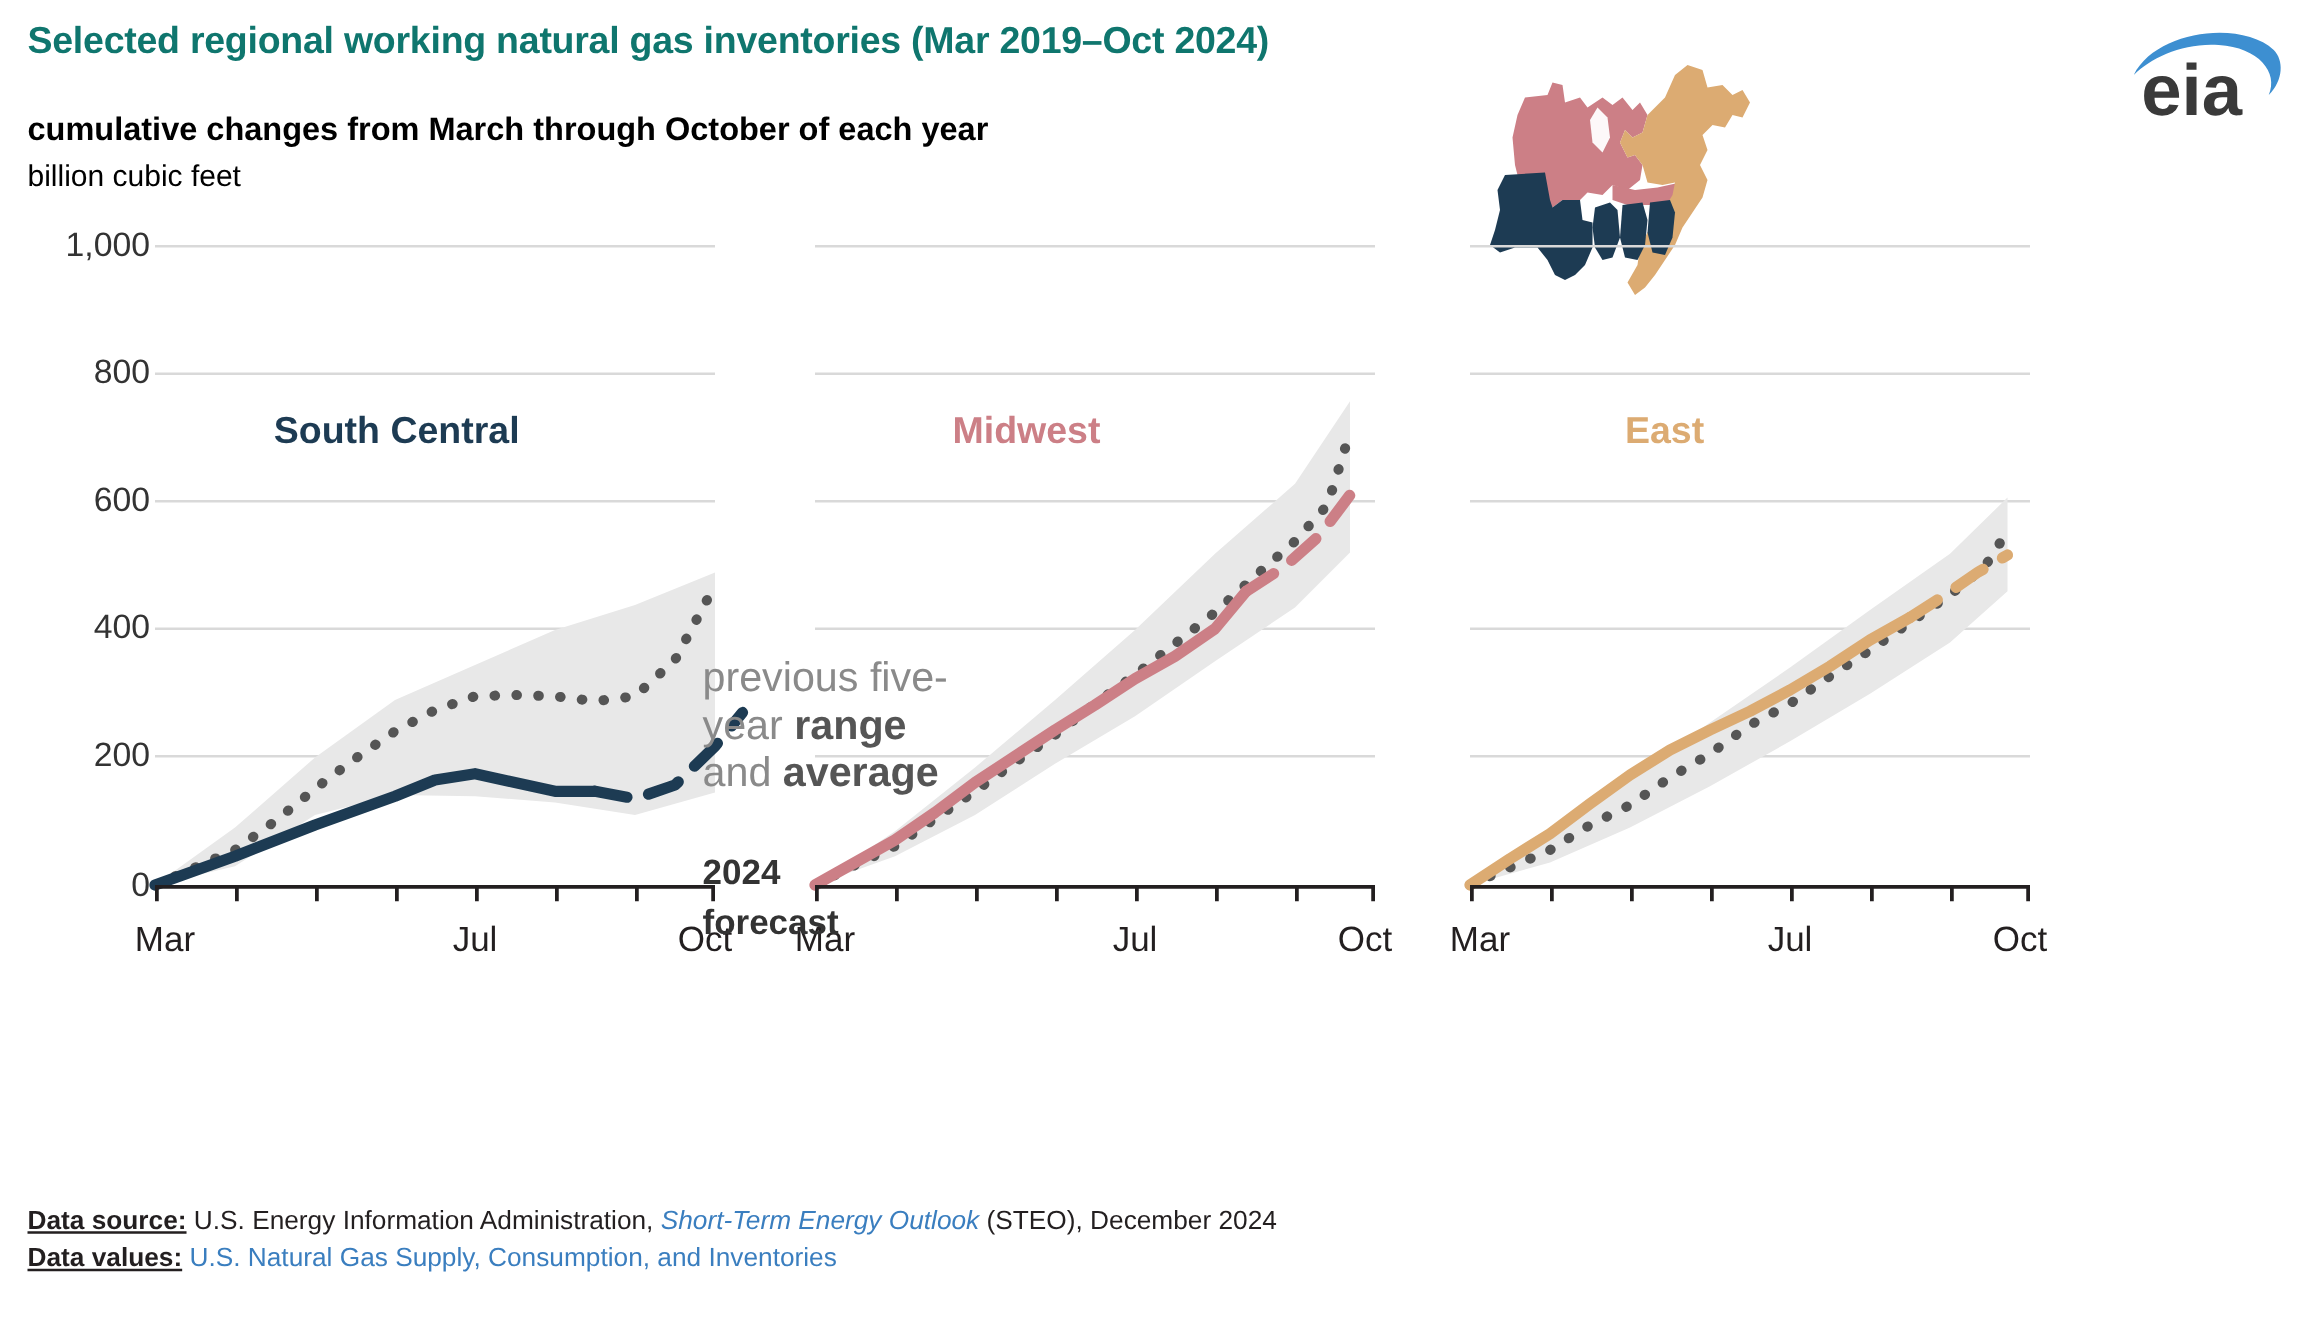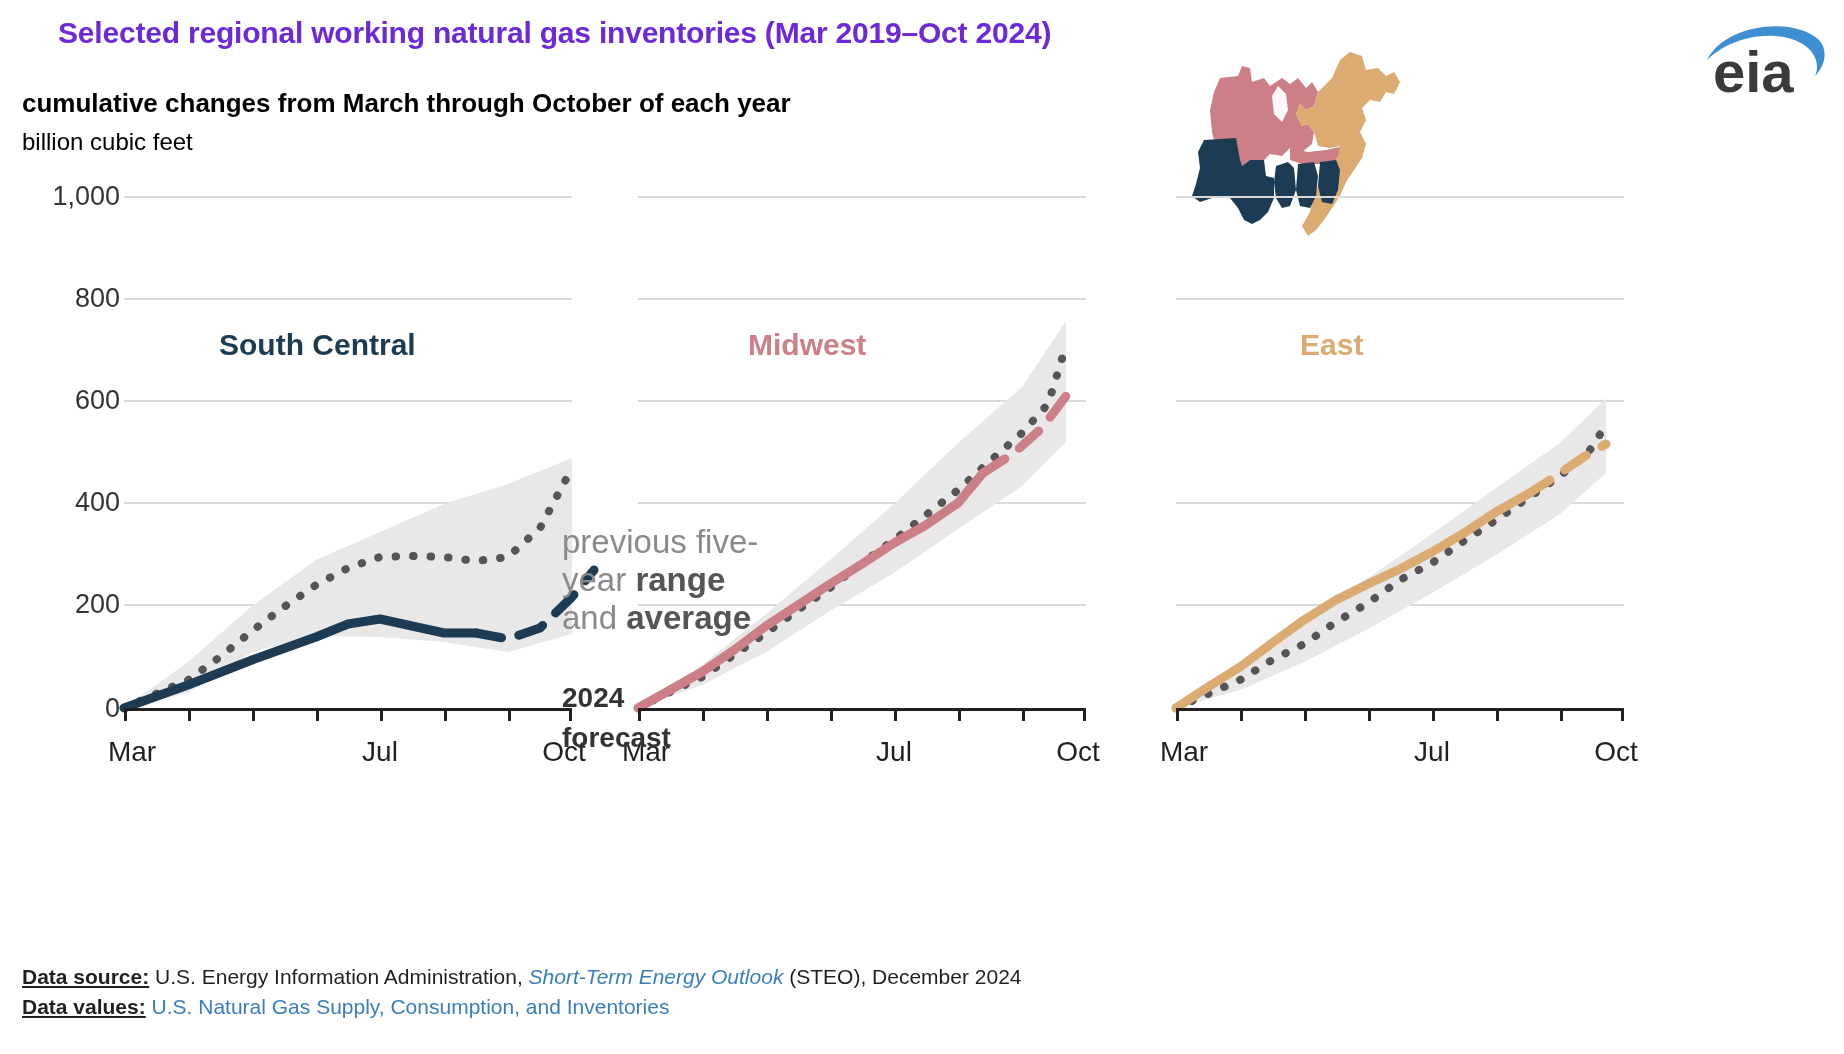--- a/index.html
+++ b/index.html
@@ -1,21 +1,21 @@
 <!DOCTYPE html>
 <html><head>
 <meta charset="utf-8">
 <style>
   html,body{margin:0;padding:0;background:#ffffff;}
   body{width:1844px;height:1054px;font-family:"Liberation Sans",sans-serif;color:#231f20;overflow:hidden;position:relative;}
 
   .page{position:absolute;inset:0;}
 
   
-  .title{position:absolute;left:22px;top:16px;font-size:30px;font-weight:bold;letter-spacing:-.2px;color:#6d28d9;margin-left:36px;}
+  .title{position:absolute;left:22px;top:16px;font-size:30px;font-weight:bold;letter-spacing:-.2px;color:#0f766e;}
   .subtitle{position:absolute;left:22px;top:88px;font-size:26px;font-weight:bold;color:#000;}
   .units{position:absolute;left:22px;top:128px;font-size:24px;font-weight:normal;color:#000;}
 
   
   .eia-logo{position:absolute;left:1697px;top:18px;width:132px;height:78px;}
 
   
   .region-map{position:absolute;left:1190px;top:48px;width:268px;height:198px;}
 
   
@@ -128,21 +128,21 @@
       <div class="tick" style="left:192px;top:550px;"></div>
       <div class="tick" style="left:256px;top:550px;"></div>
       <div class="tick" style="left:320px;top:550px;"></div>
       <div class="tick" style="left:384px;top:550px;"></div>
       <div class="tick" style="left:445px;top:550px;"></div>
       <div class="xlab" style="left:8px;top:576px;">Mar</div>
       <div class="xlab" style="left:256px;top:576px;">Jul</div>
       <div class="xlab" style="left:440px;top:576px;">Oct</div>
     </div>
 
-    <div class="panel" style="left:638px;width:448px;">
+    <div class="panel" style="left:652px;width:448px;">
       <div class="gridline" style="left:0;top:36px;width:448px;"></div>
       <div class="gridline" style="left:0;top:138px;width:448px;"></div>
       <div class="gridline" style="left:0;top:240px;width:448px;"></div>
       <div class="gridline" style="left:0;top:342px;width:448px;"></div>
       <div class="gridline" style="left:0;top:444px;width:448px;"></div>
 
       <div class="panel-title" style="left:110px;top:168px;color:#cc7f86;">Midwest</div>
 
       <svg width="448" height="550" style="position:absolute;left:0;top:0;">
         <path fill="#e8e8e8" d="M0,548 L64,505 L128,454 L192,400 L256,344 L320,283 L384,227 L428,161

